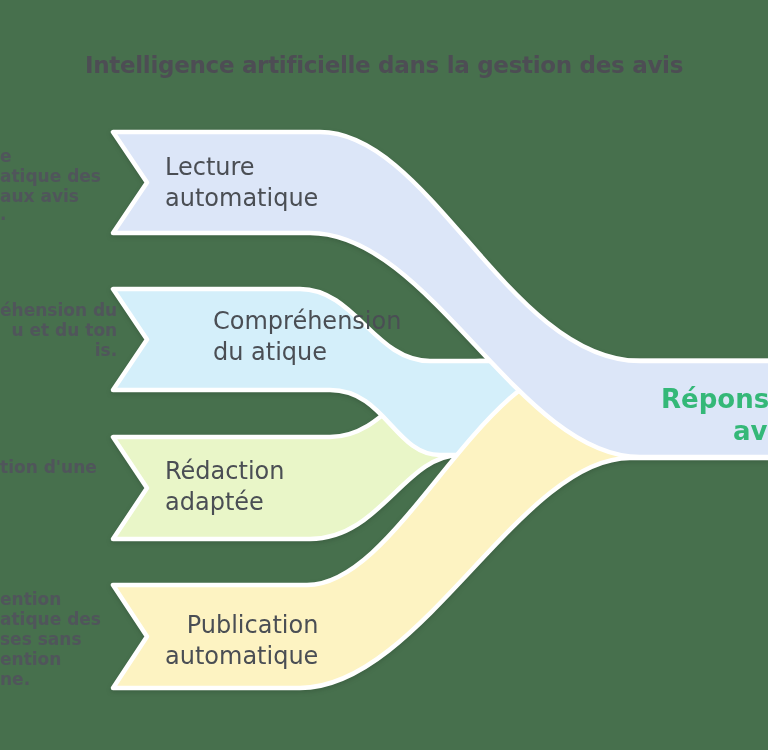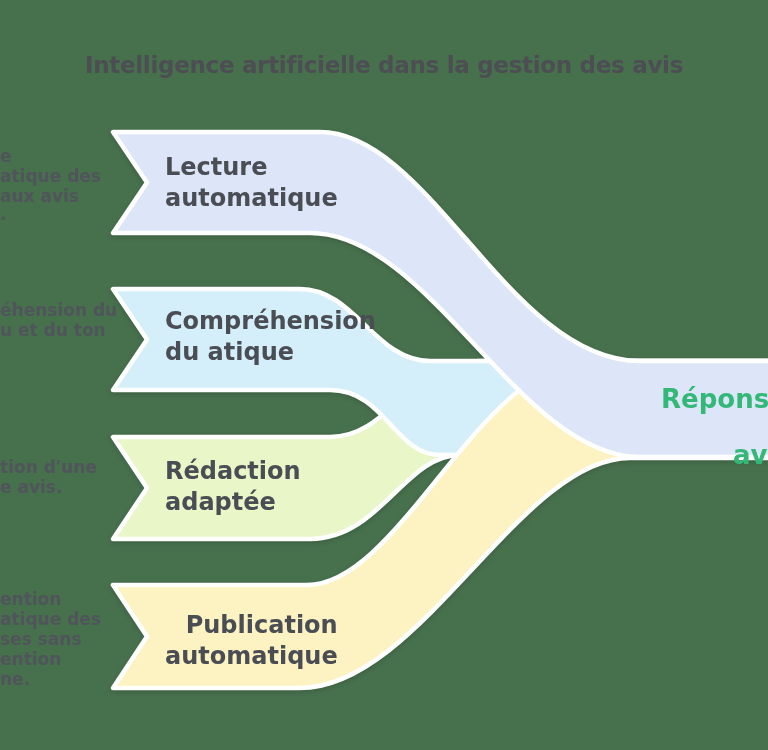--- a/index.html
+++ b/index.html
@@ -14,46 +14,46 @@
     position:absolute;left:0;top:52px;width:768px;
     text-align:center;font-size:23px;font-weight:bold;letter-spacing:-0.3px;
     color:var(--title,#4d4d54);
   }
 
   #flow{position:absolute;left:0;top:0;
         filter:drop-shadow(0 2px 2px rgba(30,50,35,0.25));}
 
   .banner-label{
     position:absolute;left:165px;
-    font-size:24px;font-weight:bold;line-height:31px;
+    font-size:24px;font-weight:normal;line-height:31px;
     color:var(--banner_label,#4a4e54);white-space:nowrap;
   }
   .banner-label.b1{top:152px;}
-  .banner-label.b2{top:306px;}
+  .banner-label.b2{top:306px;margin-left:48px;}
   .banner-label.b3{top:456px;}
   .banner-label.b4{top:610px;text-align:right;}
 
   .side-note{
     position:absolute;left:0;
     font-size:17px;font-weight:bold;line-height:20px;
     color:var(--note,#50555b);white-space:nowrap;
   }
   .side-note.n1{top:146px;}
-  .side-note.n2{top:300px;}
+  .side-note.n2{top:300px;text-align:right;}
   .side-note.n3{top:457px;}
   .side-note.n4{top:589px;}
   .side-note .mark-line{line-height:16px;}
 
   .result-line{
     position:absolute;
     font-size:26px;font-weight:bold;
     color:var(--result,#34b878);white-space:nowrap;
   }
   .result-line.r1{left:661px;top:384px;}
-  .result-line.r2{left:733px;top:440px;}
+  .result-line.r2{left:733px;top:416px;}
 </style>
 </head>
 <body>
 
 <div id="stage">
 
   <div class="title">Intelligence artificielle dans la gestion des avis</div>
 
   <svg id="flow" width="768" height="750" viewBox="0 0 768 750">
 
@@ -86,24 +86,24 @@
 
   <div class="side-note n1">
     <div>e</div>
     <div>atique des</div>
     <div>aux avis</div>
     <div class="mark-line">.</div>
   </div>
   <div class="side-note n2">
     <div>éhension du</div>
     <div>u et du ton</div>
+    <div>is.</div>
   </div>
   <div class="side-note n3">
     <div>tion d'une</div>
-    <div>e avis.</div>
   </div>
   <div class="side-note n4">
     <div>ention</div>
     <div>atique des</div>
     <div>ses sans</div>
     <div>ention</div>
     <div>ne.</div>
   </div>
 
   <div>

